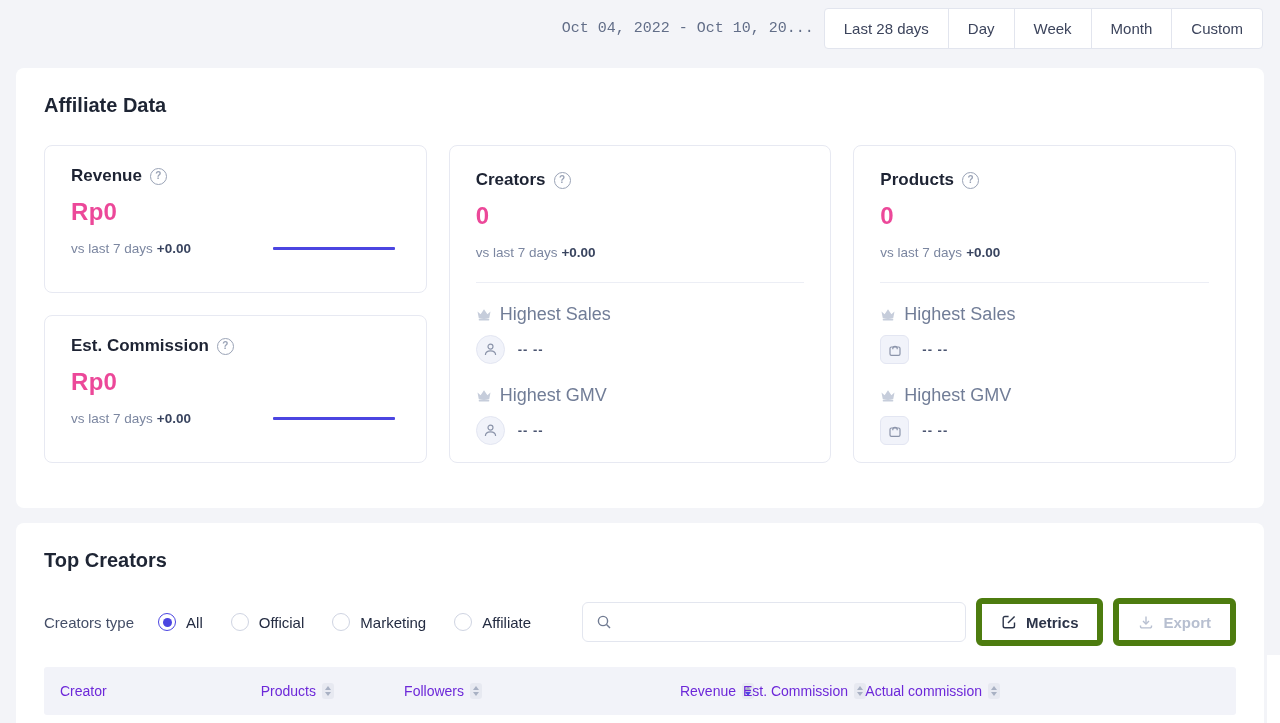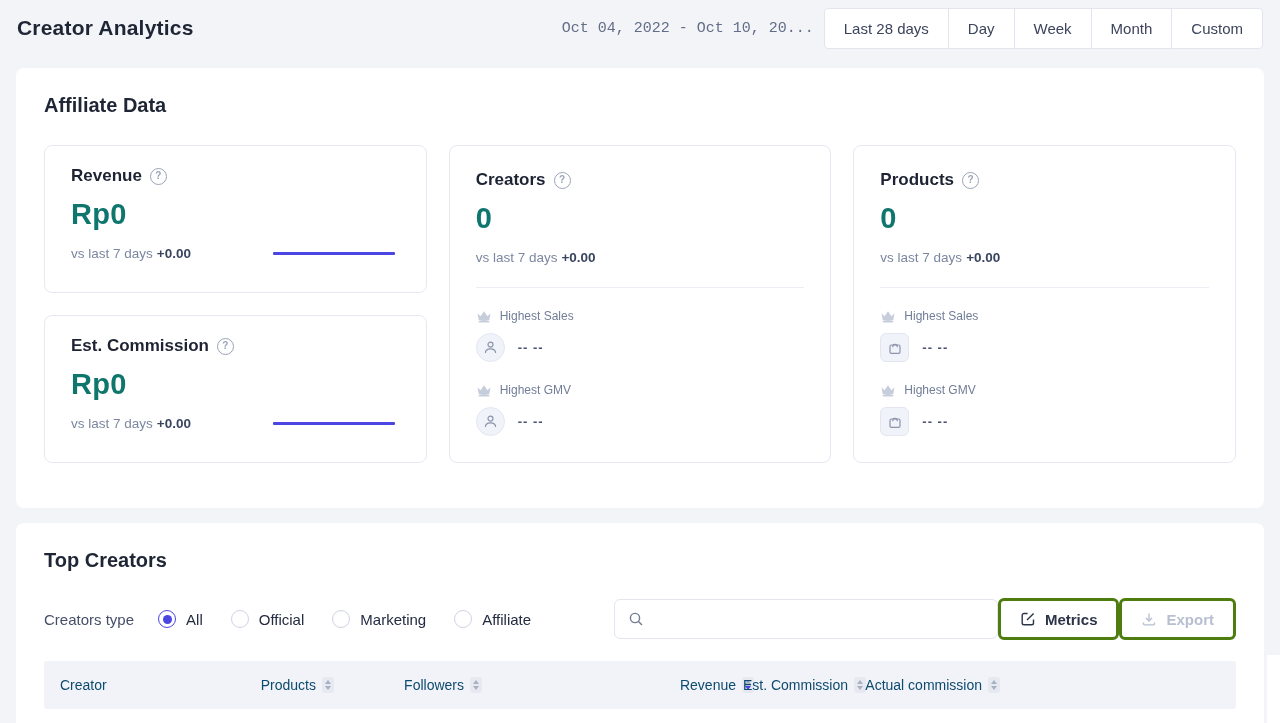--- a/index.html
+++ b/index.html
@@ -38,27 +38,27 @@
   .card { border:1px solid #e7e9f2; border-radius:8px; padding:20px 26px; background:#fff; }
   .card.small { height:148px; }
   .card.tall  { height:318px; padding-top:24px; }
   .card-title-row { display:flex; align-items:center; gap:8px; }
   .card-title { font-size:17px; font-weight:700; color:#1d2333; }
   .q-icon {
     width:17px; height:17px; border:1.5px solid #9aa3b6; border-radius:50%;
     color:#9aa3b6; font-size:10px; font-weight:700; line-height:14px; text-align:center;
     display:inline-block; cursor:pointer;
   }
-  .metric-value { font-size:29px; font-weight:700; color:#0f766e; margin-top:12px; letter-spacing:.3px; }
+  .metric-value { font-size:24px; font-weight:700; color:#ec4899; margin-top:12px; letter-spacing:.3px; }
   .compare-row { display:flex; align-items:center; justify-content:space-between; margin-top:15px; }
   .compare { font-size:13.5px; color:#7b86a0; }
   .compare .delta { color:#39445f; font-weight:700; margin-left:4px; }
   .sparkline { width:122px; height:2.5px; background:var(--accent); border-radius:1px; margin-right:5px; }
   .divider { border:none; border-top:1px solid #eceef5; margin-top:22px; }
-  .rank-label { display:flex; align-items:center; gap:8px; margin-top:21px; font-size:12px; color:#717d97; }
+  .rank-label { display:flex; align-items:center; gap:8px; margin-top:21px; font-size:18px; color:#717d97; }
   .rank-row { display:flex; align-items:center; gap:13px; margin-top:10px; }
   .avatar {
     width:29px; height:29px; border-radius:50%; background:#f1f3fa; border:1px solid #e3e6f2;
     display:flex; align-items:center; justify-content:center; flex:none;
   }
   .avatar.square { border-radius:6px; }
   .rank-value { font-size:13px; font-weight:700; color:#4a5470; letter-spacing:1px; }
 
   
   .filter-row { display:flex; align-items:center; margin-top:26px; }
@@ -66,50 +66,49 @@
   .radio-item { display:flex; align-items:center; gap:10px; margin-right:28px; cursor:pointer; }
   .radio { width:18px; height:18px; border-radius:50%; border:1.5px solid #cfd4e2; background:#fff;
            display:flex; align-items:center; justify-content:center; flex:none; }
   .radio.checked { border-color:var(--accent); }
   .radio.checked::after { content:""; width:9px; height:9px; border-radius:50%; background:var(--accent); }
   .radio-item span.lbl { font-size:15px; color:#242c42; }
   .search-box { margin-left:auto; width:384px; height:40px; border:1px solid #e3e6ef; border-radius:6px;
                 display:flex; align-items:center; padding:0 13px; background:#fff; }
   .search-box input { flex:1; border:none; outline:none; font-size:15px; font-family:inherit; color:#2c3449; background:transparent; }
   .search-box input::placeholder { color:#b7bfd0; }
-  .btn { height:40px; margin-left:0; padding:18px 19px; border:3px solid #4d7c0f; border-radius:6px; background:#fff;
+  .btn { height:40px; margin-left:10px; padding:18px 19px; border:6px solid #4d7c0f; border-radius:6px; background:#fff;
          display:flex; align-items:center; gap:9px; font-size:15px; font-weight:700; color:#2c3449;
          font-family:inherit; cursor:pointer; }
   .btn.disabled { color:#b7bfd0; cursor:default; }
 
   
   .table-head {
     margin-top:21px; height:48px; background:#f2f3f9; border-radius:3px;
     display:grid; grid-template-columns:190px 100px 148px 272px 112px 148px 1fr;
-    align-items:center; font-size:14px; color:#0c4a6e;
+    align-items:center; font-size:14px; color:#6d28d9;
   }
   .th { display:flex; align-items:center; justify-content:flex-end; gap:6px; white-space:nowrap; }
   .th.left { justify-content:flex-start; padding-left:16px; }
   .th.last { padding-right:14px; }
   .sort-pill { display:inline-flex; flex-direction:column; align-items:center; gap:2.5px;
                background:#e7e9f1; border-radius:3px; padding:3px 3px; cursor:pointer; }
   .tri { width:0; height:0; border-left:3.5px solid transparent; border-right:3.5px solid transparent; }
   .tri.up   { border-bottom:4.5px solid #a8b0c3; }
   .tri.down { border-top:4.5px solid #a8b0c3; }
   .tri.down.active { border-top-color:var(--accent); }
 
   .scrollbar-track { position:absolute; right:0; top:655px; width:13px; height:68px; background:#fff; }
 
   svg { display:block; }
 </style>
 </head>
 <body>
 
 <header class="topbar">
-  <h1>Creator Analytics</h1>
   <div class="date-range">Oct 04, 2022 - Oct 10, 20...</div>
   <nav class="range-tabs">
     <button class="tab">Last 28 days</button>
     <button class="tab">Day</button>
     <button class="tab">Week</button>
     <button class="tab">Month</button>
     <button class="tab">Custom</button>
   </nav>
 </header>
 

